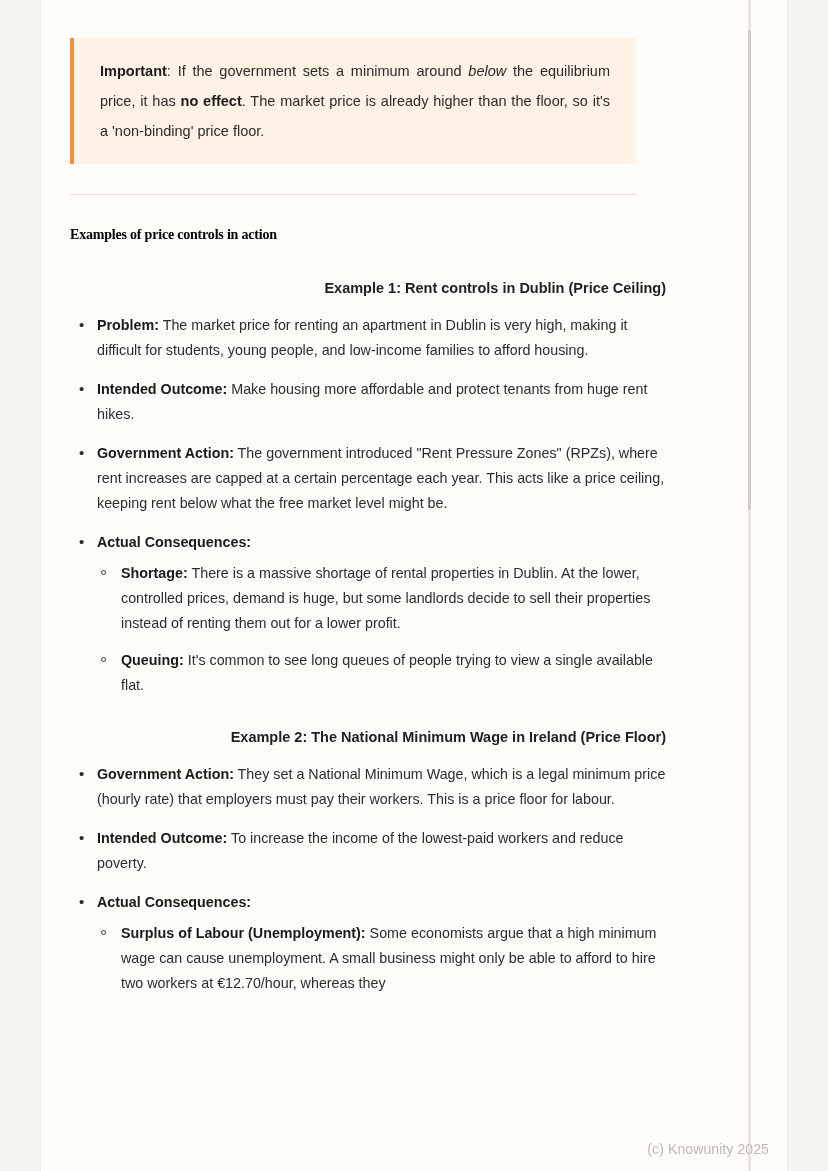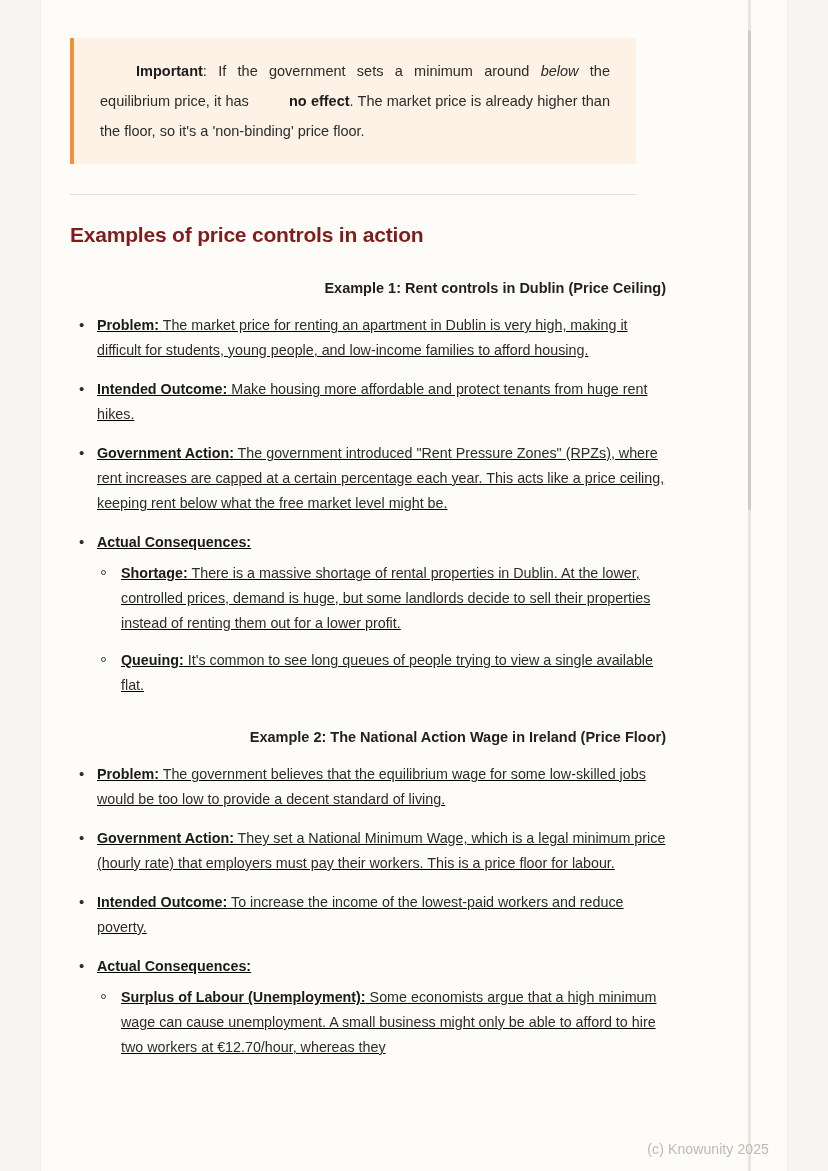--- a/index.html
+++ b/index.html
@@ -47,53 +47,53 @@
     margin: 0 0 0 0;
   }
   .callout p {
     margin: 0;
     font-size: 14.5px;
     line-height: 30px;
     color: #2b2b2b;
     text-align: justify;
     text-justify: inter-word;
   }
-  .callout strong { font-weight: bold; color: #1c1c1c; margin-left: 36px; }
+  .callout strong { font-weight: bold; color: #1c1c1c; }
   .callout em { font-style: italic; }
 
   .divider {
     margin-top: 30px;
     width: 566px;
     height: 1px;
     background: #e3e0da;
   }
 
   h2.section-title {
     margin: 26px 0 0 0;
-    font-size: 21px;
+    font-size: 14px;
     font-weight: bold;
     letter-spacing: -0.2px;
-    color: #7f1d1d;
+    color: #000000;
     line-height: 28px;
+    font-family: Liberation Serif, serif;
   }
 
   h3.example-title {
     margin: 28px 0 0 0;
     font-size: 14.5px;
     font-weight: bold;
     color: #1f1f1f;
     line-height: 22px;
     text-align: right;
   }
 
   ul.bullets {
     list-style: none;
     margin: 14px 0 0 0;
     padding: 0;
-    text-decoration: underline;
   }
   ul.bullets > li {
     position: relative;
     padding-left: 27px;
     margin-bottom: 14px;
     font-size: 14.3px;
     line-height: 25px;
     color: #2c2c2c;
   }
   ul.bullets > li::before {
@@ -189,24 +189,23 @@
         <li><span class="lead">Intended Outcome:</span><span> Make housing more affordable and protect tenants from huge rent hikes.</span></li>
         <li><span class="lead">Government Action:</span><span> The government introduced "Rent Pressure Zones" (RPZs), where rent increases are capped at a certain percentage each year. This acts like a price ceiling, keeping rent below what the free market level might be.</span></li>
         <li><span class="lead">Actual Consequences:</span><span></span>
           <ul class="subbullets">
             <li><span class="lead">Shortage:</span><span> There is a massive shortage of rental properties in Dublin. At the lower, controlled prices, demand is huge, but some landlords decide to sell their properties instead of renting them out for a lower profit.</span></li>
             <li><span class="lead">Queuing:</span><span> It's common to see long queues of people trying to view a single available flat.</span></li>
           </ul>
         </li>
       </ul>
 
-      <h3 class="example-title">Example 2: The National Action Wage in Ireland (Price Floor)</h3>
+      <h3 class="example-title">Example 2: The National Minimum Wage in Ireland (Price Floor)</h3>
 
       <ul class="bullets">
-        <li><span class="lead">Problem:</span><span> The government believes that the equilibrium wage for some low-skilled jobs would be too low to provide a decent standard of living.</span></li>
         <li><span class="lead">Government Action:</span><span> They set a National Minimum Wage, which is a legal minimum price (hourly rate) that employers must pay their workers. This is a price floor for labour.</span></li>
         <li><span class="lead">Intended Outcome:</span><span> To increase the income of the lowest-paid workers and reduce poverty.</span></li>
         <li><span class="lead">Actual Consequences:</span><span></span>
           <ul class="subbullets">
             <li><span class="lead">Surplus of Labour (Unemployment):</span><span> Some economists argue that a high minimum wage can cause unemployment. A small business might only be able to afford to hire two workers at €12.70/hour, whereas they</span></li>
           </ul>
         </li>
       </ul>
 
     </div>

